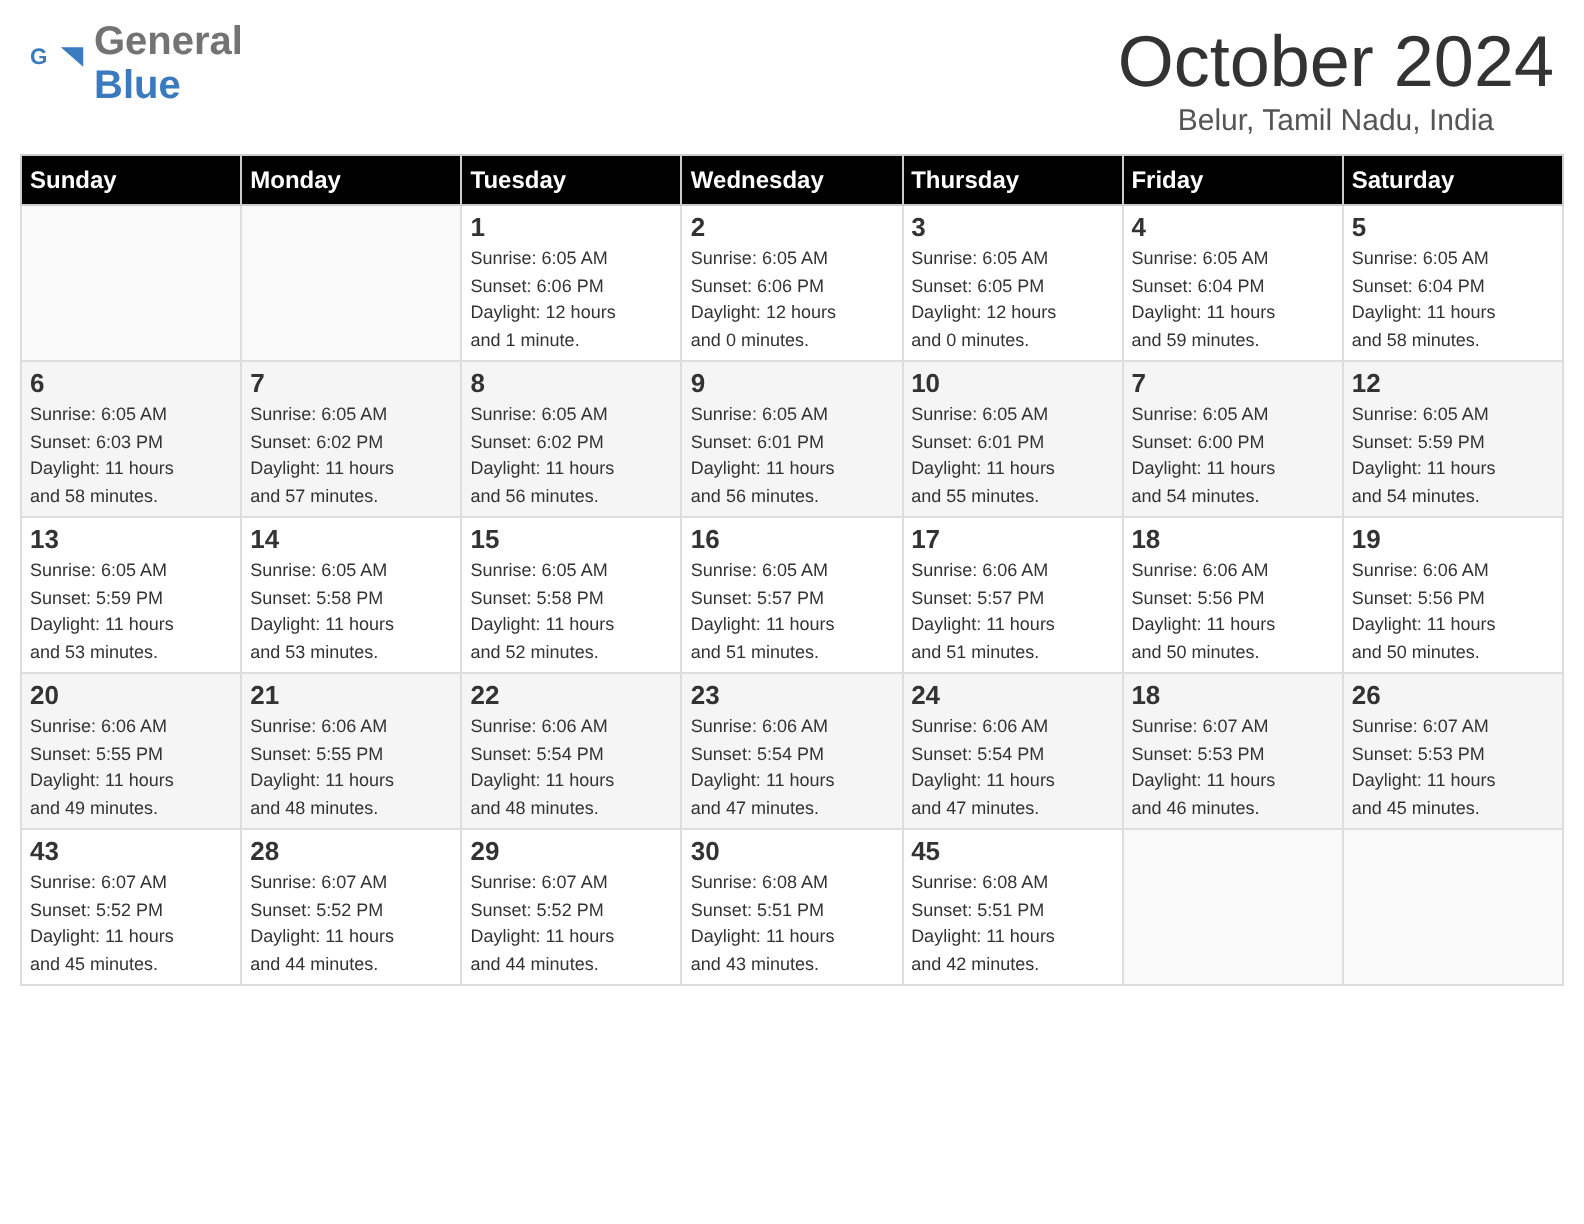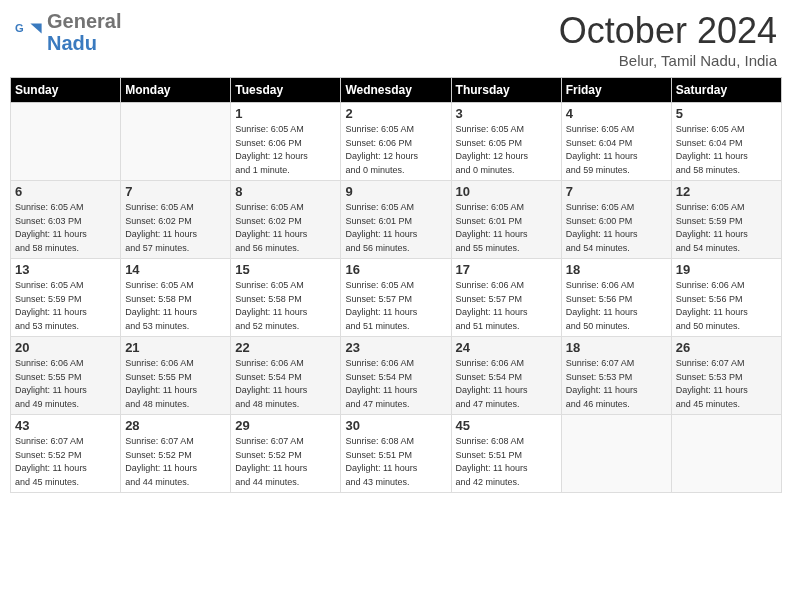--- a/index.html
+++ b/index.html
@@ -20,21 +20,21 @@
     .logo {
       display: flex;
       align-items: center;
       gap: 4px;
     }
     .logo-icon {
       width: 28px;
       height: 28px;
     }
     .title-area {
-      text-align: right;
+      text-align: center;
     }
     .month-title {
       font-size: 36px;
       font-weight: normal;
       color: #333;
     }
     .subtitle {
       font-size: 15px;
       color: #555;
     }
@@ -85,21 +85,21 @@
 <div class="header">
   <div class="logo">
     <svg class="logo-icon" viewBox="0 0 40 40">
       <text x="0" y="20" font-size="16" fill="#3a7abf" font-weight="bold">G</text>
       <polygon points="22,8 38,8 38,22" fill="#3a7abf"></polygon>
     </svg>
     <div>
       <div style="font-size:20px;font-weight:bold;line-height:1.1;">
         <span style="color:#737373;">General</span>
       </div>
-      <div style="font-size:20px;font-weight:bold;line-height:1.1;color:#3a7abf;">Nadu</div>
+      <div style="font-size:20px;font-weight:bold;line-height:1.1;color:#3a7abf;">Blue</div>
     </div>
   </div>
   <div class="title-area">
     <div class="month-title">October 2024</div>
     <div class="subtitle">Belur, Tamil Nadu, India</div>
   </div>
 </div>
 
 <table>
   <thead>

